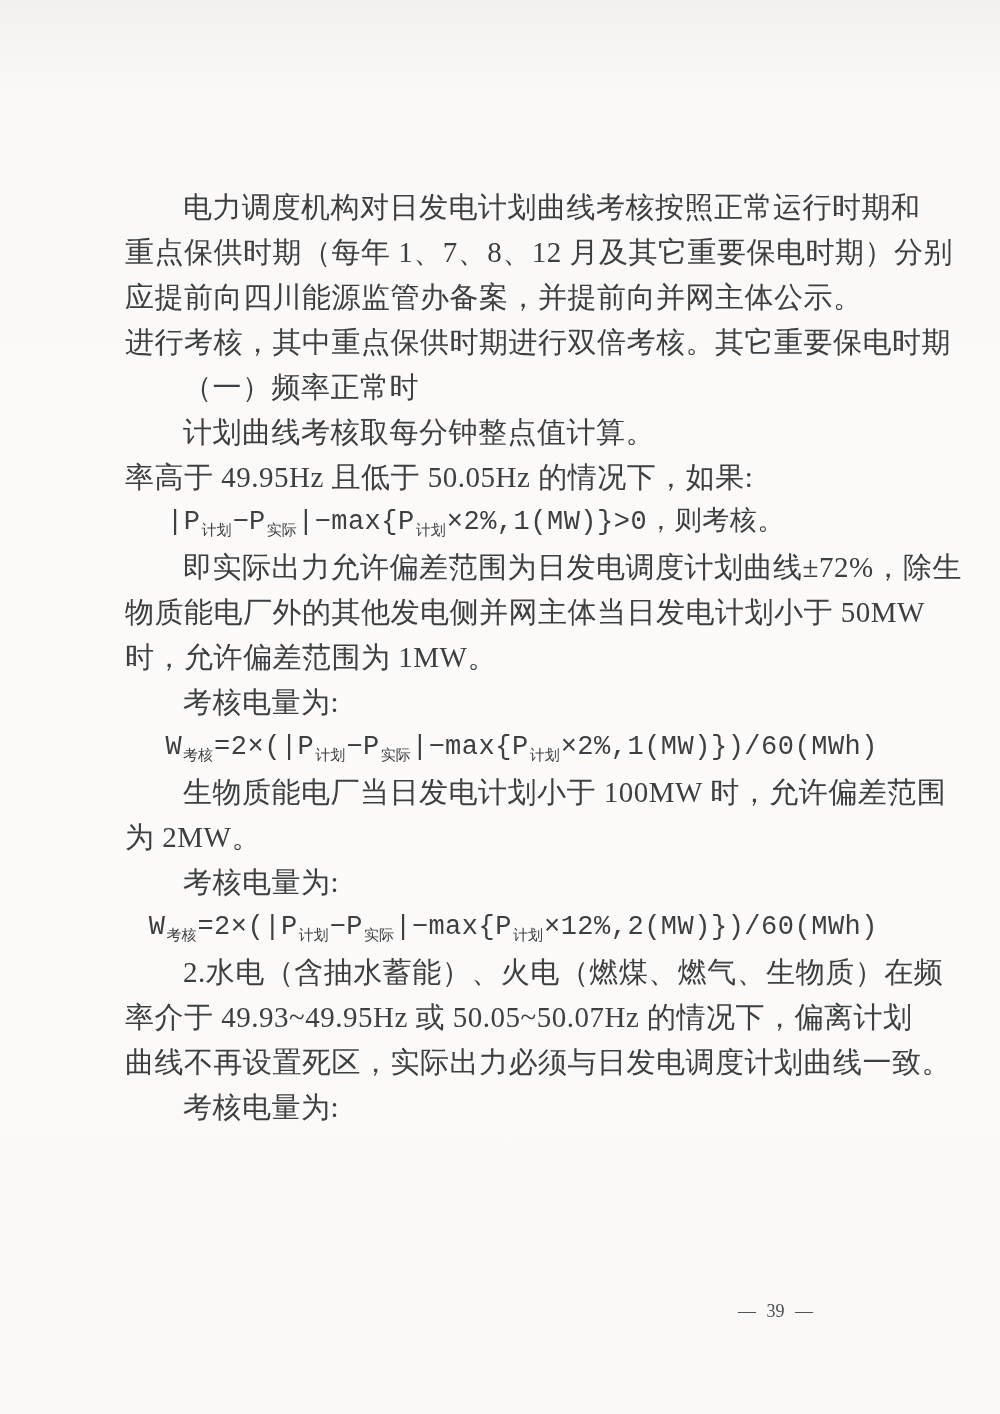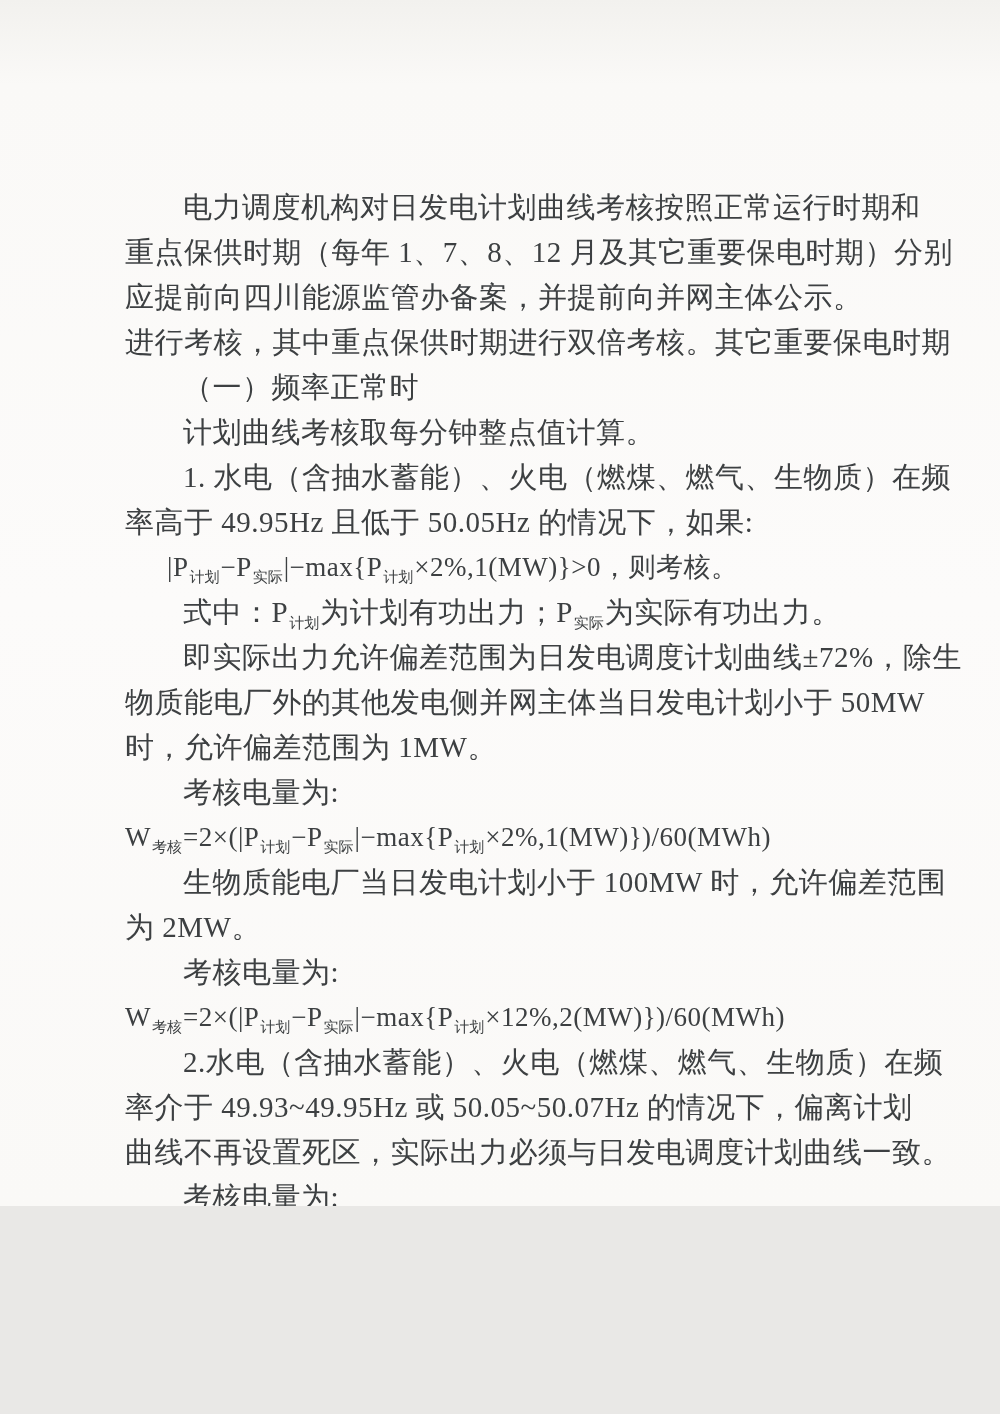--- a/index.html
+++ b/index.html
@@ -8,21 +8,21 @@
   }
   body {
     width: 1000px;
     height: 1414px;
     font-family: "Liberation Serif", "DejaVu Serif", serif;
     background: #e9e8e6;
   }
   .page {
     position: relative;
     width: 1000px;
-    height: 1206px;
+    height: 1414px;
     overflow: hidden;
     background: linear-gradient(180deg, #f2f1ee 0%, #faf9f7 7%, #fcfbfa 50%, #faf9f7 100%);
     color: #3d4042;
   }
   .content {
     position: absolute;
     left: 125px;
     top: 185px;
     width: 753px;
   }
@@ -30,23 +30,23 @@
     font-size: 29px;
     line-height: 45px;
     height: 45px;
     white-space: nowrap;
     letter-spacing: 0.5px;
   }
   .ind { padding-left: 58px; }      
   .foff { padding-left: 42px; }     
   .formula {
     font-size: 27px;
-    font-family: Liberation Serif, serif;
+    font-family: Liberation Mono, monospace;
   }
-  .fcenter { text-align: left; }
+  .fcenter { text-align: right; }
   .sub {
     font-size: 15px;
     position: relative;
     top: 6px;
     letter-spacing: 0px;
     padding: 0 1px;
   }
   .footer {
     position: absolute;
     top: 1294px;
@@ -66,30 +66,26 @@
 
     <div class="line ind">电力调度机构对日发电计划曲线考核按照正常运行时期和</div>
     <div class="line">重点保供时期（每年 1、7、8、12 月及其它重要保电时期）分别</div>
     <div class="line">应提前向四川能源监管办备案，并提前向并网主体公示。</div>
     <div class="line">进行考核，其中重点保供时期进行双倍考核。其它重要保电时期</div>
 
     <div class="line ind">（一）频率正常时</div>
 
     <div class="line ind">计划曲线考核取每分钟整点值计算。</div>
 
-    <div class="line ind">1. 水电（含抽水蓄能）、火电（燃煤、燃气、生物质）在频</div>
     <div class="line">率高于 49.95Hz 且低于 50.05Hz 的情况下，如果:</div>
 
     <div class="line formula foff">
       <span>|P</span><span class="sub">计划</span><span>−P</span><span class="sub">实际</span><span>|−max{P</span><span class="sub">计划</span><span>×2%,1(MW)}&gt;0，则考核。</span>
     </div>
 
-    <div class="line ind">
-      <span>式中：P</span><span class="sub">计划</span><span>为计划有功出力；P</span><span class="sub">实际</span><span>为实际有功出力。</span>
-    </div>
 
     <div class="line ind">即实际出力允许偏差范围为日发电调度计划曲线±72%，除生</div>
     <div class="line">物质能电厂外的其他发电侧并网主体当日发电计划小于 50MW</div>
     <div class="line">时，允许偏差范围为 1MW。</div>
 
     <div class="line ind">考核电量为:</div>
 
     <div class="line formula fcenter">
       <span>W</span><span class="sub">考核</span><span>=2×(|P</span><span class="sub">计划</span><span>−P</span><span class="sub">实际</span><span>|−max{P</span><span class="sub">计划</span><span>×2%,1(MW)})/60(MWh)</span>
     </div>

